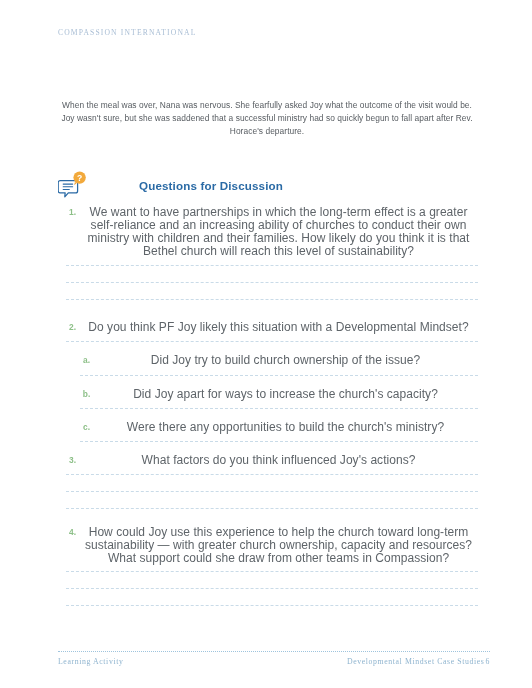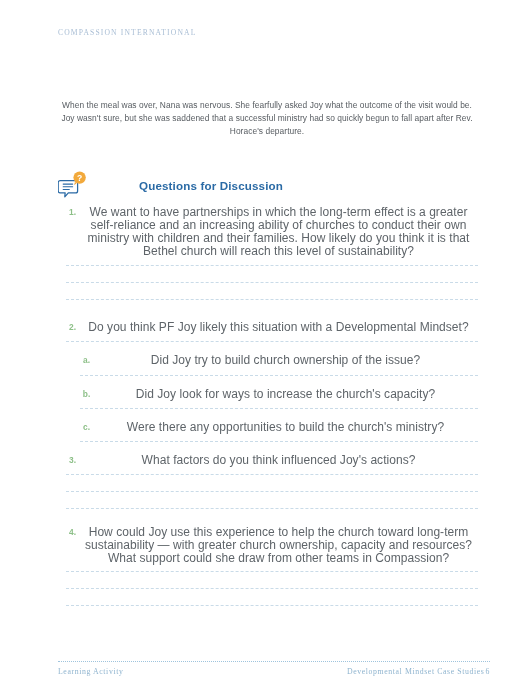--- a/index.html
+++ b/index.html
@@ -125,21 +125,21 @@
 
   .gap-sm { height: 12px; }
   .gap-md { height: 17px; }
   .gap-lg { height: 21px; }
 
   
   .footer {
     position: absolute;
     left: 58px;
     right: 42px;
-    bottom: 12px;
+    bottom: 22px;
   }
   .footer-rule {
     border-top: 1.4px dotted #9fc4dd;
     margin-bottom: 5px;
   }
   .footer-row {
     display: flex;
     align-items: baseline;
     justify-content: space-between;
     font-family: "Liberation Serif", serif;
@@ -213,21 +213,21 @@
       <span class="qtext">Did Joy try to build church ownership of the issue?</span>
     </div>
     <div class="lines lvl2-lines">
       <div class="ans-line"></div>
     </div>
 
     <div class="gap-sm"></div>
 
     <div class="qitem level-2">
       <span class="qnum">b.</span>
-      <span class="qtext">Did Joy look for ways to increase the church's capacity?</span>
+      <span class="qtext">Did Joy apart for ways to increase the church's capacity?</span>
     </div>
     <div class="lines lvl2-lines">
       <div class="ans-line"></div>
     </div>
 
     <div class="gap-sm"></div>
 
     <div class="qitem level-2">
       <span class="qnum">c.</span>
       <span class="qtext">Were there any opportunities to build the church's ministry?</span>

